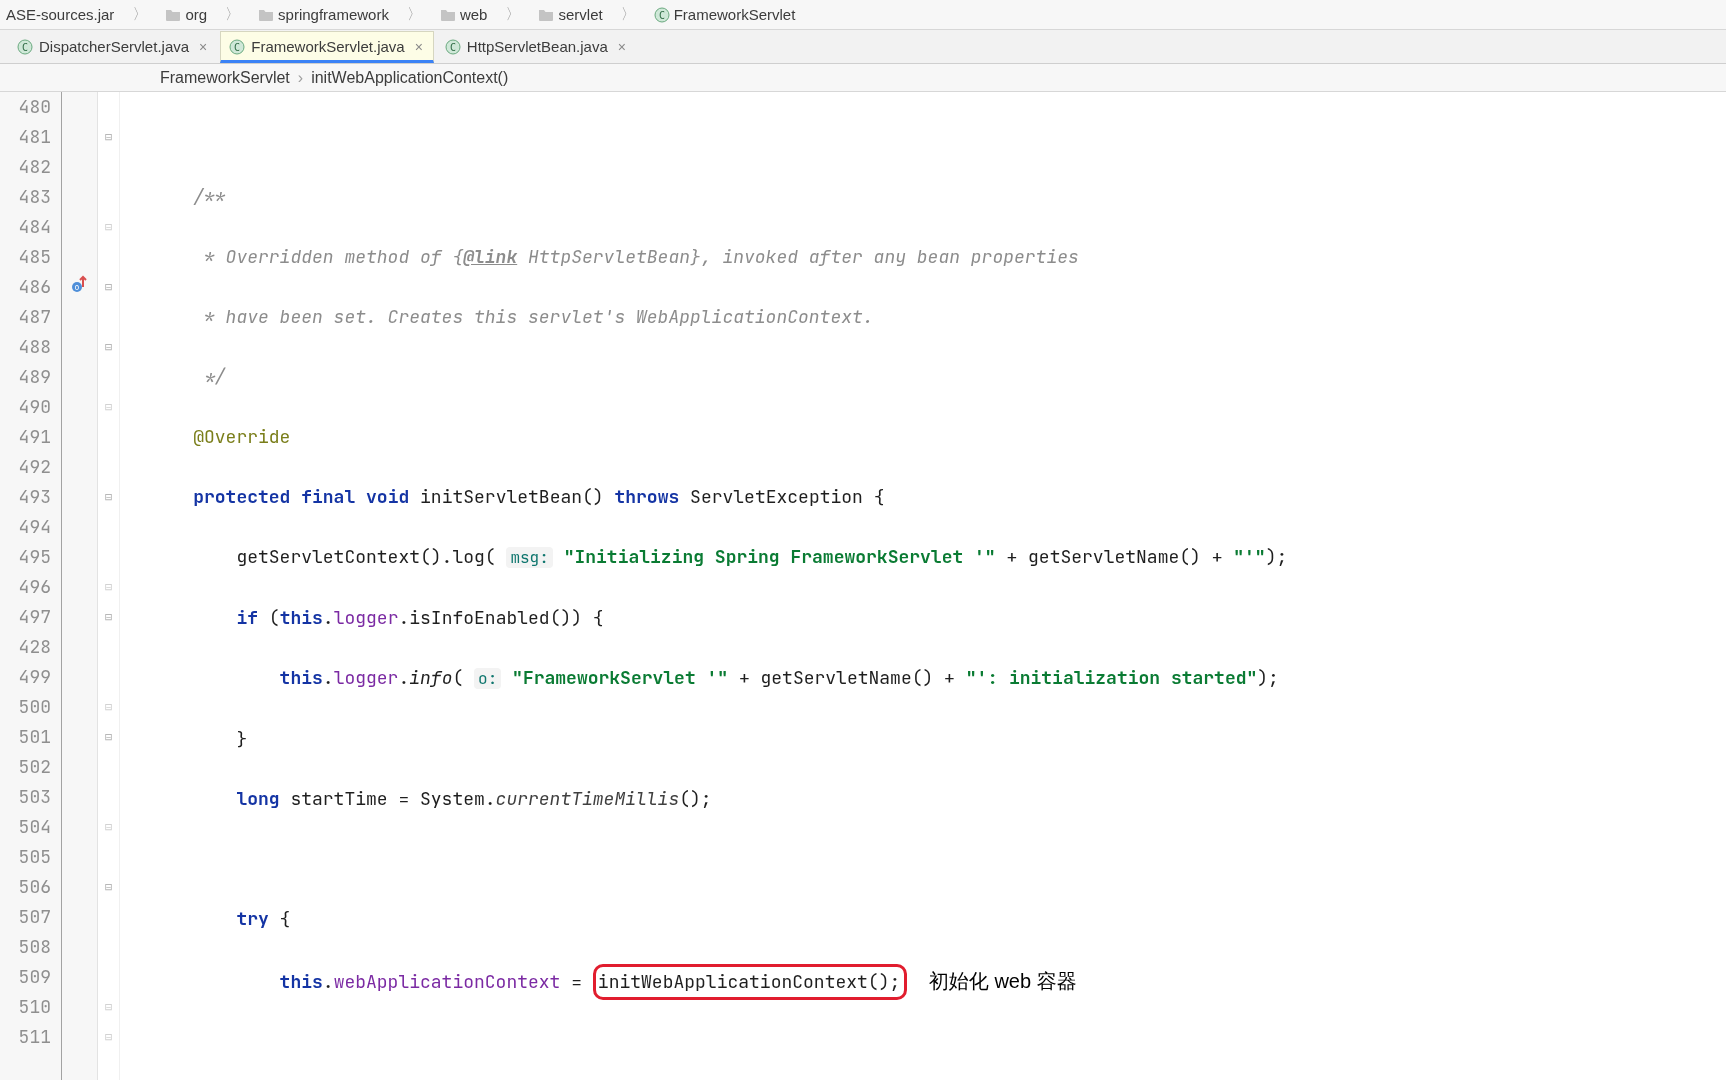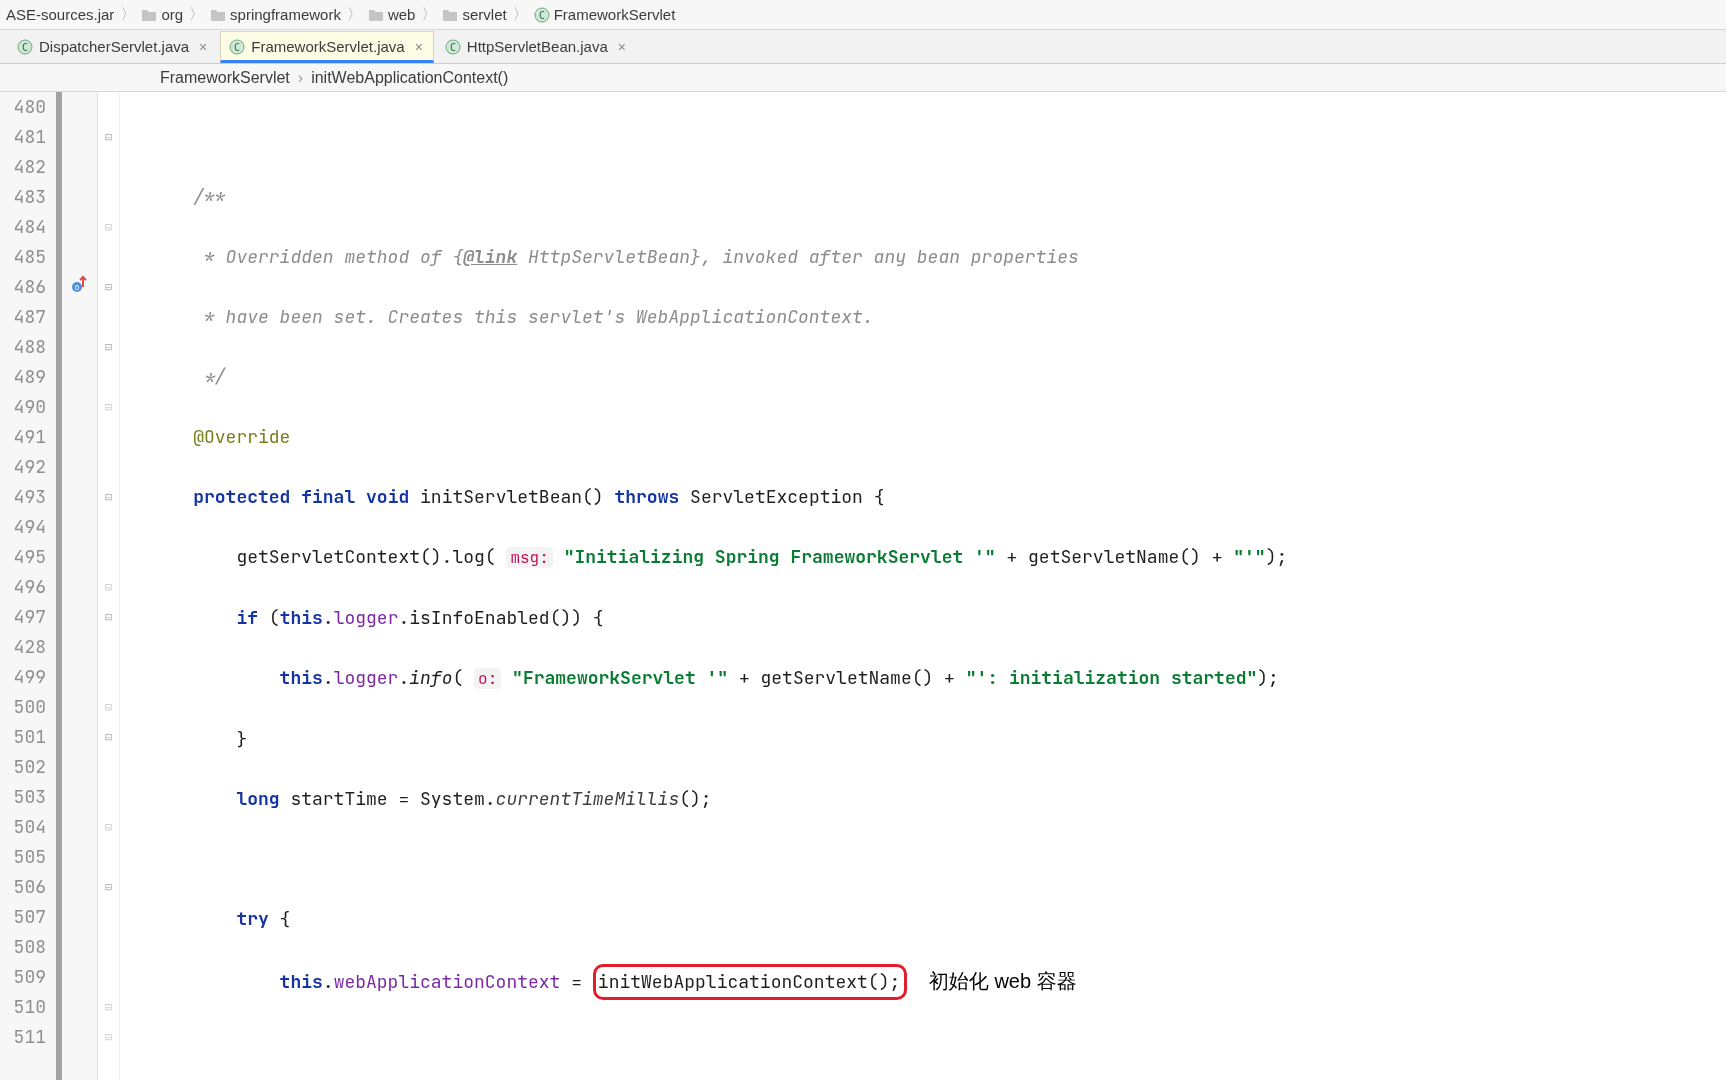--- a/index.html
+++ b/index.html
@@ -17,21 +17,21 @@
   .crumbbar {
     display: flex;
     align-items: center;
     height: 30px;
     padding: 0 6px;
     background: #f7f7f7;
     border-bottom: 1px solid #d7d7d7;
     font-family: -apple-system, "Segoe UI", Arial, sans-serif;
     font-size: 15px;
     color: #3c3c3c;
-    gap: 4px;
+    gap: 16px;
   }
   .crumb { display: inline-flex; align-items: center; gap: 4px; }
   .crumb svg { flex: none; }
   .chev { color: #a0a0a0; margin: 0 2px; }
 
   
   .tabbar {
     display: flex;
     align-items: flex-end;
     height: 34px;
@@ -82,21 +82,21 @@
     font-size: 18px;
     line-height: 30px;
   }
   .gutter {
     width: 62px;
     flex: none;
     text-align: right;
     padding-right: 10px;
     background: #f7f7f7;
     color: #8f8f8f;
-    border-right: 6px solid #a3a3a3;
+    border-right: 1px solid #a3a3a3;
     user-select: none;
     font-family: "JetBrains Mono","Consolas",monospace;
   }
   .markcol {
     width: 36px;
     flex: none;
     background: #f7f7f7;
     border-right: 1px solid #e3e3e3;
     position: relative;
   }
@@ -134,21 +134,21 @@
 
   
   .kw   { color:#1434a4; font-weight:700; }
   .ann  { color:#7a7e1a; }
   .cmt  { color:#8c8c8c; font-style:italic; }
   .doclink { color:#8c8c8c; font-style:italic; font-weight:700; text-decoration: underline; }
   .str  { color:#0a7b33; font-weight:700; }
   .mth  { color:#1f1f1f; font-style:italic; }
   .mthS { color:#404040; font-style:italic; }
   .fld  { color:#7b2aa3; }
-  .hint { color:#be185d; background:#f3f3f3; border-radius:4px; padding:0 4px; font-style:normal; font-weight:normal; font-size:16px;}
+  .hint { color:#0f766e; background:#f3f3f3; border-radius:4px; padding:0 4px; font-style:normal; font-weight:normal; font-size:16px;}
   .plain{ color:#1f1f1f; }
 
   
   .red-box {
     border: 3px solid #e11d2e;
     border-radius: 10px;
     padding: 0 4px 0 2px;
     display: inline-block;
   }
   .red-note {

